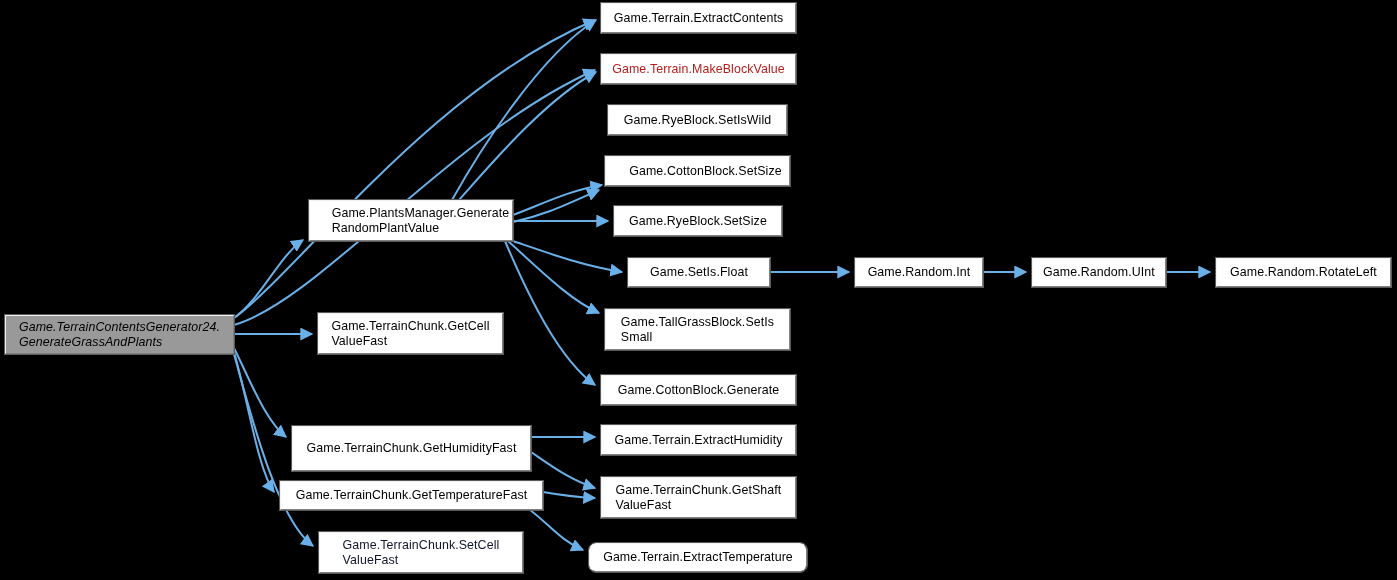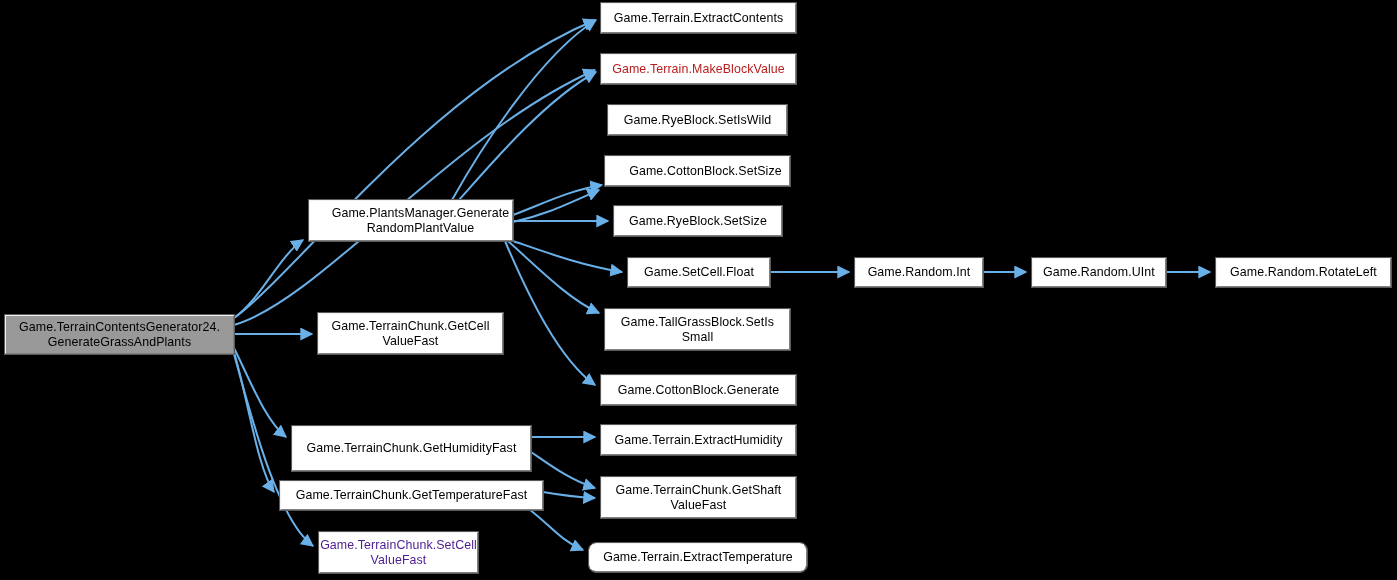--- a/index.html
+++ b/index.html
@@ -1,21 +1,21 @@
 <!DOCTYPE html>
 <html><head>
 <meta charset="utf-8">
 <title>Call Graph</title>
 <style>
   html,body{margin:0;padding:0;background:#000;}
   #stage{position:relative;width:1397px;height:580px;background:#000;overflow:hidden;
          font-family:"Liberation Sans",sans-serif;}
   svg.edges{position:absolute;left:0;top:0;width:1397px;height:580px;overflow:visible;}
   .node{position:absolute;box-sizing:border-box;display:flex;align-items:center;
-        justify-content:center;text-align:center;color:#000;font-size:12.4px;
+        justify-content:center;text-align:left;color:#000;font-size:12.4px;
         line-height:14.5px;letter-spacing:0.1px;
         border-top:1px solid #f2f2f2;border-left:1px solid #f2f2f2;
         border-right:1px solid #808080;border-bottom:1px solid #808080;
         outline:1px solid #5a5a5a;background:#fff;}
   .node .lbl{display:block;padding:0 4px;white-space:pre-line;}
   .node.root{background:#999999;}
 </style>
 </head>
 <body>
 
@@ -45,59 +45,59 @@
         <path d="M 531,437 L 595,437" fill="none" stroke="#6ab0e8" stroke-width="2" marker-end="url(#arrow)"></path>
         <path d="M 531,452 C 550,465 570,480 595,488" fill="none" stroke="#6ab0e8" stroke-width="2" marker-end="url(#arrow)"></path>
         <path d="M 543,492 C 560,495 575,497 595,498" fill="none" stroke="#6ab0e8" stroke-width="2" marker-end="url(#arrow)"></path>
         <path d="M 530,510 C 550,525 560,540 583,550" fill="none" stroke="#6ab0e8" stroke-width="2" marker-end="url(#arrow)"></path>
         <path d="M 770,272 L 849,272" fill="none" stroke="#6ab0e8" stroke-width="2" marker-end="url(#arrow)"></path>
         <path d="M 983,272 L 1026,272" fill="none" stroke="#6ab0e8" stroke-width="2" marker-end="url(#arrow)"></path>
         <path d="M 1166,272 L 1210,272" fill="none" stroke="#6ab0e8" stroke-width="2" marker-end="url(#arrow)"></path>
       </g>
   </svg>
   <div id="node-group">
-      <div class="node root" style="left: 5px; top: 315px; width: 229px; height: 39px; background: rgb(153, 153, 153); color: rgb(0, 0, 0);">
+      <div class="node root" style="left: 5px; top: 315px; width: 229px; height: 39px; background: rgb(153, 153, 153); color: rgb(0, 0, 0); font-style: italic;">
         <span class="lbl">Game.TerrainContentsGenerator24.
 GenerateGrassAndPlants</span>
       </div>
       <div class="node" style="left: 309px; top: 200px; width: 204px; height: 41px; background: rgb(255, 255, 255); color: rgb(0, 0, 0); padding-left: 19px;">
         <span class="lbl">Game.PlantsManager.Generate
 RandomPlantValue</span>
       </div>
       <div class="node" style="left: 318px; top: 313px; width: 185px; height: 41px; background: rgb(255, 255, 255); color: rgb(0, 0, 0);">
         <span class="lbl">Game.TerrainChunk.GetCell
 ValueFast</span>
       </div>
       <div class="node" style="left: 292px; top: 426px; width: 239px; height: 45px; background: rgb(255, 255, 255); color: rgb(0, 0, 0);">
         <span class="lbl">Game.TerrainChunk.GetHumidityFast</span>
       </div>
       <div class="node" style="left: 280px; top: 481px; width: 263px; height: 29px; background: rgb(255, 255, 255); color: rgb(0, 0, 0);">
         <span class="lbl">Game.TerrainChunk.GetTemperatureFast</span>
       </div>
-      <div class="node" style="left: 319px; top: 532px; width: 159px; height: 41px; background: rgb(255, 255, 255); color: #4c1d95;">
+      <div class="node" style="left: 319px; top: 532px; width: 204px; height: 41px; background: rgb(255, 255, 255); color: #0f172a;">
         <span class="lbl">Game.TerrainChunk.SetCell
 ValueFast</span>
       </div>
       <div class="node" style="left: 601px; top: 3px; width: 195px; height: 30px; background: rgb(255, 255, 255); color: rgb(0, 0, 0);">
         <span class="lbl">Game.Terrain.ExtractContents</span>
       </div>
       <div class="node" style="left: 601px; top: 54px; width: 195px; height: 30px; background: rgb(255, 255, 255); color: #b91c1c;">
         <span class="lbl">Game.Terrain.MakeBlockValue</span>
       </div>
       <div class="node" style="left: 608px; top: 105px; width: 179px; height: 30px; background: rgb(255, 255, 255); color: rgb(0, 0, 0);">
         <span class="lbl">Game.RyeBlock.SetIsWild</span>
       </div>
       <div class="node" style="left: 605px; top: 156px; width: 185px; height: 30px; background: rgb(255, 255, 255); color: rgb(0, 0, 0); padding-left: 16px;">
         <span class="lbl">Game.CottonBlock.SetSize</span>
       </div>
       <div class="node" style="left: 614px; top: 206px; width: 168px; height: 30px; background: rgb(255, 255, 255); color: rgb(0, 0, 0);">
         <span class="lbl">Game.RyeBlock.SetSize</span>
       </div>
       <div class="node" style="left: 628px; top: 258px; width: 142px; height: 29px; background: rgb(255, 255, 255); color: rgb(0, 0, 0);">
-        <span class="lbl">Game.SetCell.Float</span>
+        <span class="lbl">Game.SetIs.Float</span>
       </div>
       <div class="node" style="left: 605px; top: 309px; width: 185px; height: 41px; background: rgb(255, 255, 255); color: rgb(0, 0, 0);">
         <span class="lbl">Game.TallGrassBlock.SetIs
 Small</span>
       </div>
       <div class="node" style="left: 601px; top: 375px; width: 195px; height: 30px; background: rgb(255, 255, 255); color: rgb(0, 0, 0);">
         <span class="lbl">Game.CottonBlock.Generate</span>
       </div>
       <div class="node" style="left: 601px; top: 425px; width: 195px; height: 30px; background: rgb(255, 255, 255); color: rgb(0, 0, 0);">
         <span class="lbl">Game.Terrain.ExtractHumidity</span>

